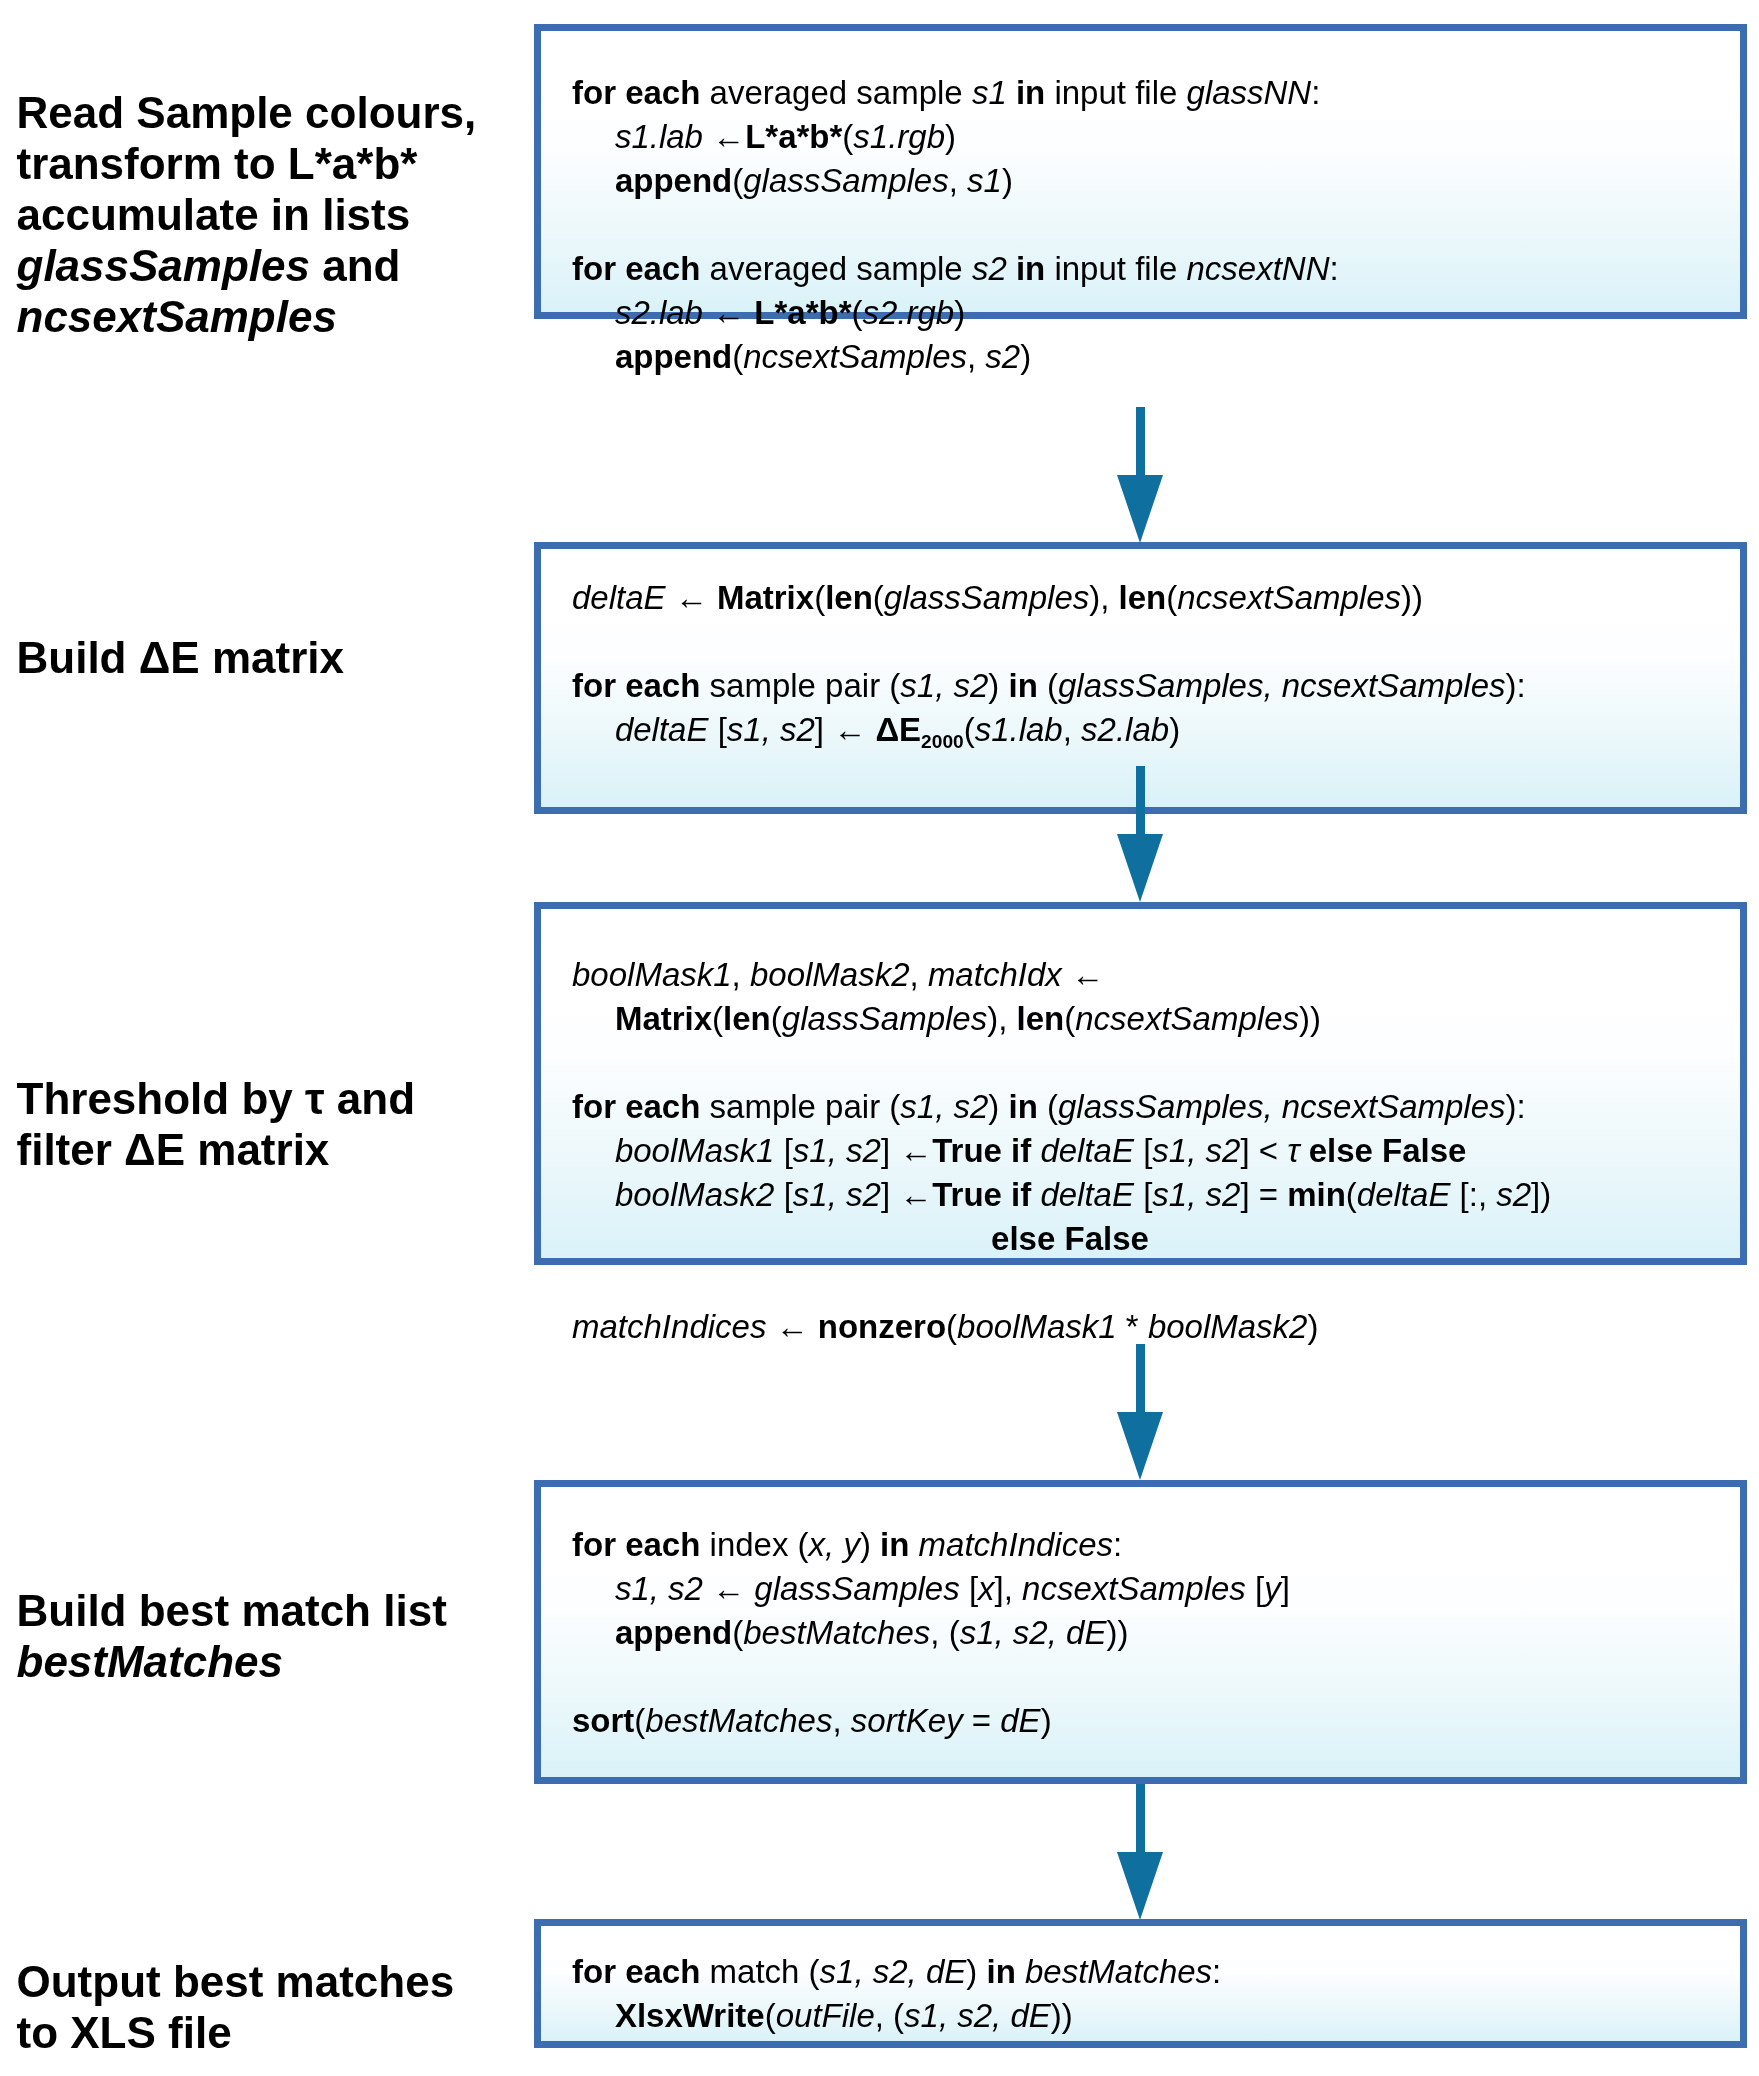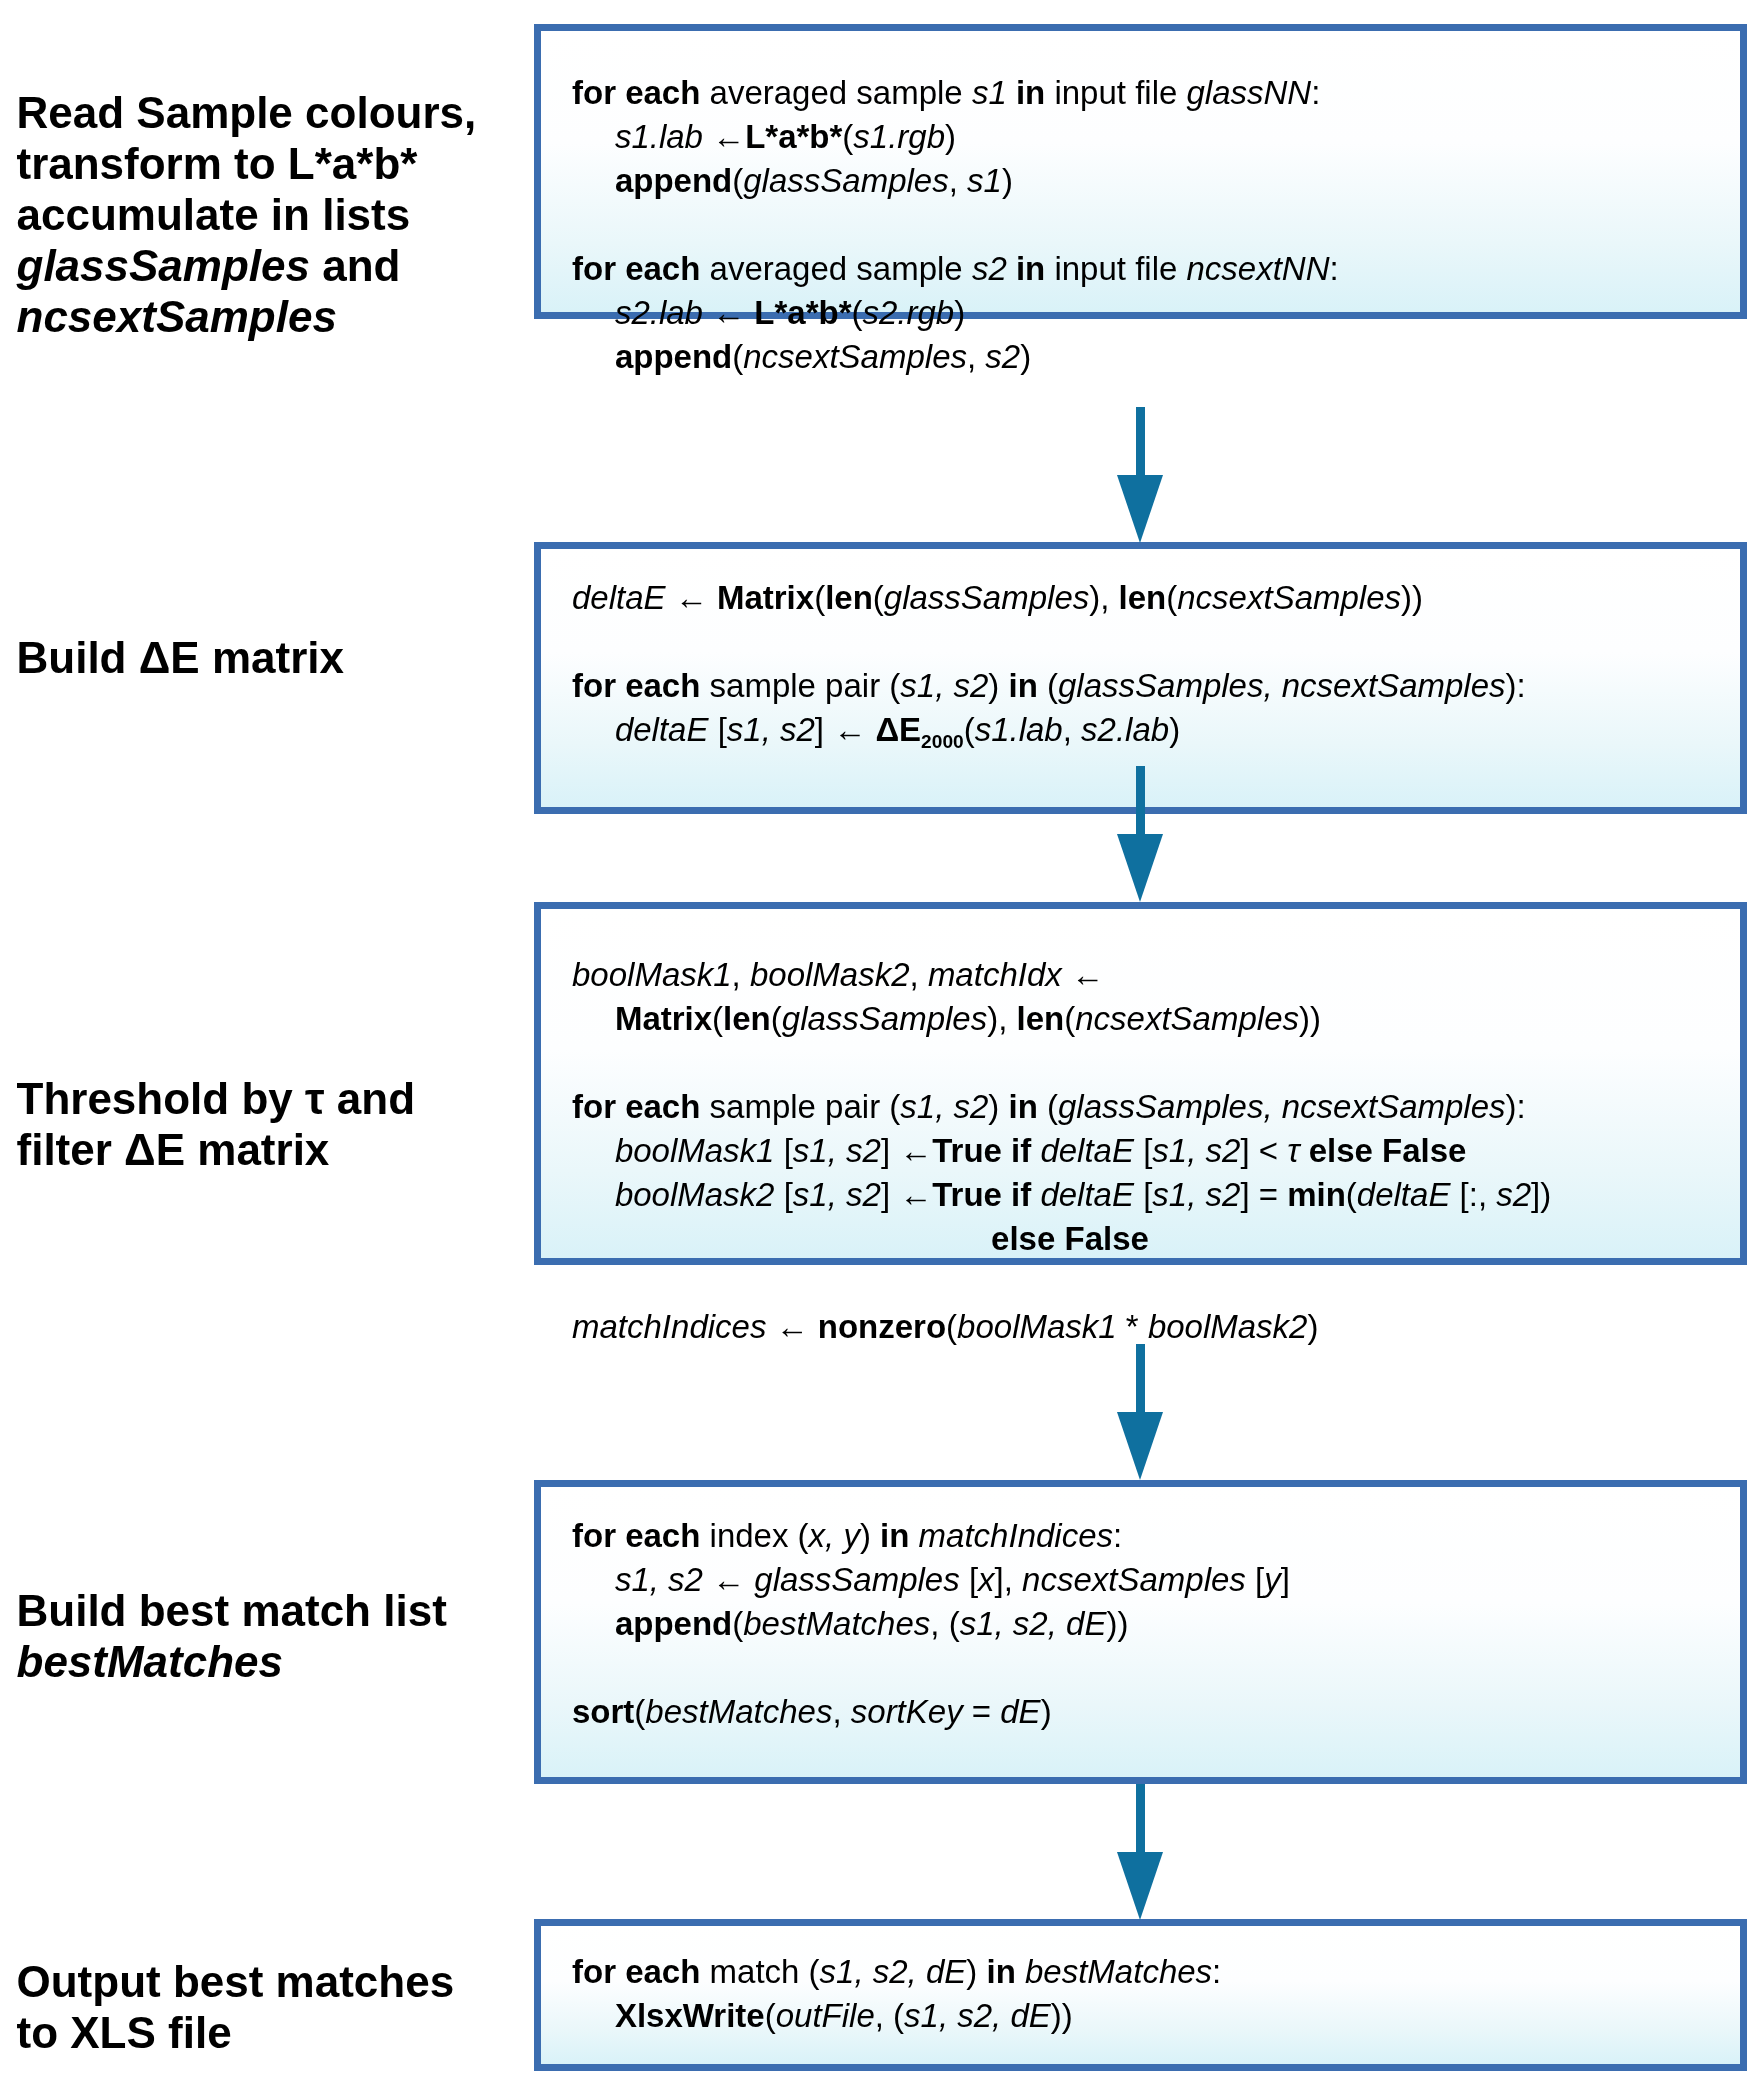--- a/index.html
+++ b/index.html
@@ -22,22 +22,22 @@
     position:absolute;left:534px;width:1213px;box-sizing:border-box;
     border:7px solid #3b6db0;
     background:linear-gradient(180deg,#ffffff 0%,#fdfeff 40%,#eaf7fa 75%,#d9f2f8 100%);
     font-size:33px;line-height:44px;
     padding-left:31px;padding-right:17.7px;
     white-space:nowrap;
   }
   .box-1{top:23.6px;height:295px;padding-top:40px}
   .box-2{top:542px;height:272px;padding-top:27px}
   .box-3{top:902px;height:363px;padding-top:44px}
-  .box-4{top:1480px;height:304px;padding-top:27px}
-  .box-5{top:1919px;height:152px;padding-top:23.6px}
+  .box-4{top:1480px;height:304px;padding-top:36px}
+  .box-5{top:1919px;height:129px;padding-top:23.6px}
   
   .seg-n{font-weight:400;font-style:normal}
   .seg-b{font-weight:700;font-style:normal}
   .seg-i{font-weight:400;font-style:italic}
   .seg-bi{font-weight:700;font-style:italic}
   .seg-sub{font-weight:700;font-style:normal;font-size:0.58em;vertical-align:-0.35em}
   
   .arrow{position:absolute;left:1117px;width:47px;height:136px}
   .arrow-1{top:407px}
   .arrow-2{top:766px}

